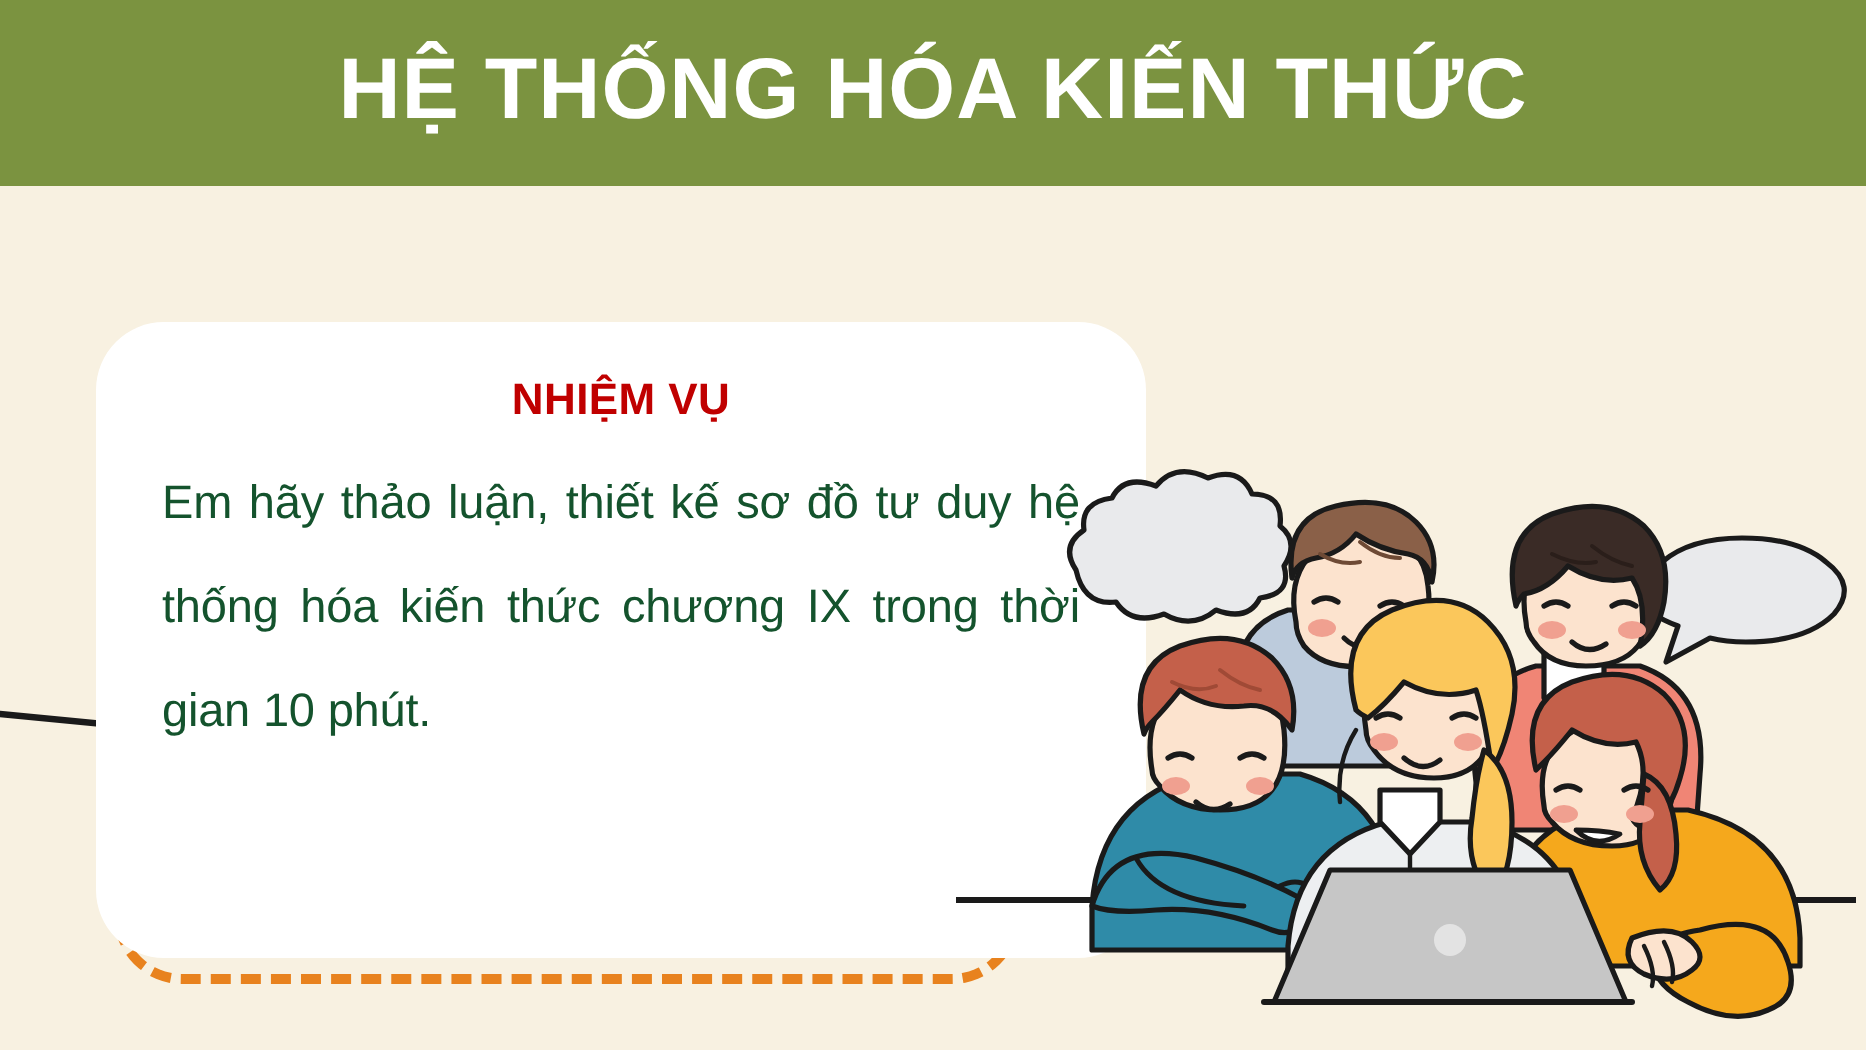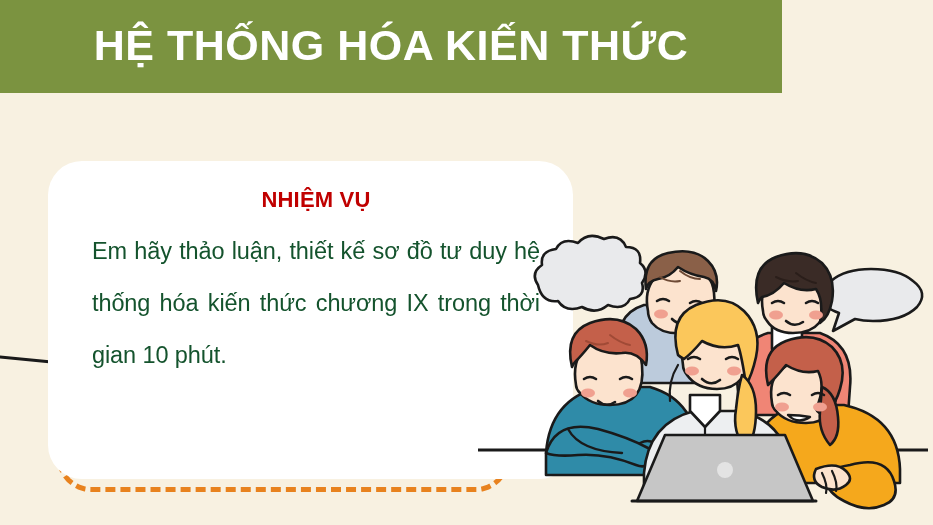--- a/index.html
+++ b/index.html
@@ -14,21 +14,21 @@
     overflow: hidden;
     background: #F8F1E1;
     font-family: "Liberation Sans", sans-serif;
   }
 
   
   .banner {
     position: absolute;
     left: 0;
     top: 0;
-    width: 782px;
+    width: 933px;
     height: 93px;
     background: #7B9340;
     display: flex;
     align-items: center;
     justify-content: center;
   }
   .banner-title {
     color: #FFFFFF;
     font-size: 43px;
     font-weight: bold;
@@ -73,21 +73,21 @@
   
   .task-card {
     position: absolute;
     left: 48px;
     top: 161px;
     width: 525px;
     height: 318px;
     background: #FFFFFF;
     border-radius: 34px;
     box-sizing: border-box;
-    padding: 26px 33px 0 44px;
+    padding: 26px 33px 0 33px;
   }
   .task-heading {
     color: #C00000;
     font-size: 22px;
     font-weight: bold;
     text-align: center;
     margin: 0 0 13px 0;
     line-height: 1.15;
     letter-spacing: 0.2px;
   }

